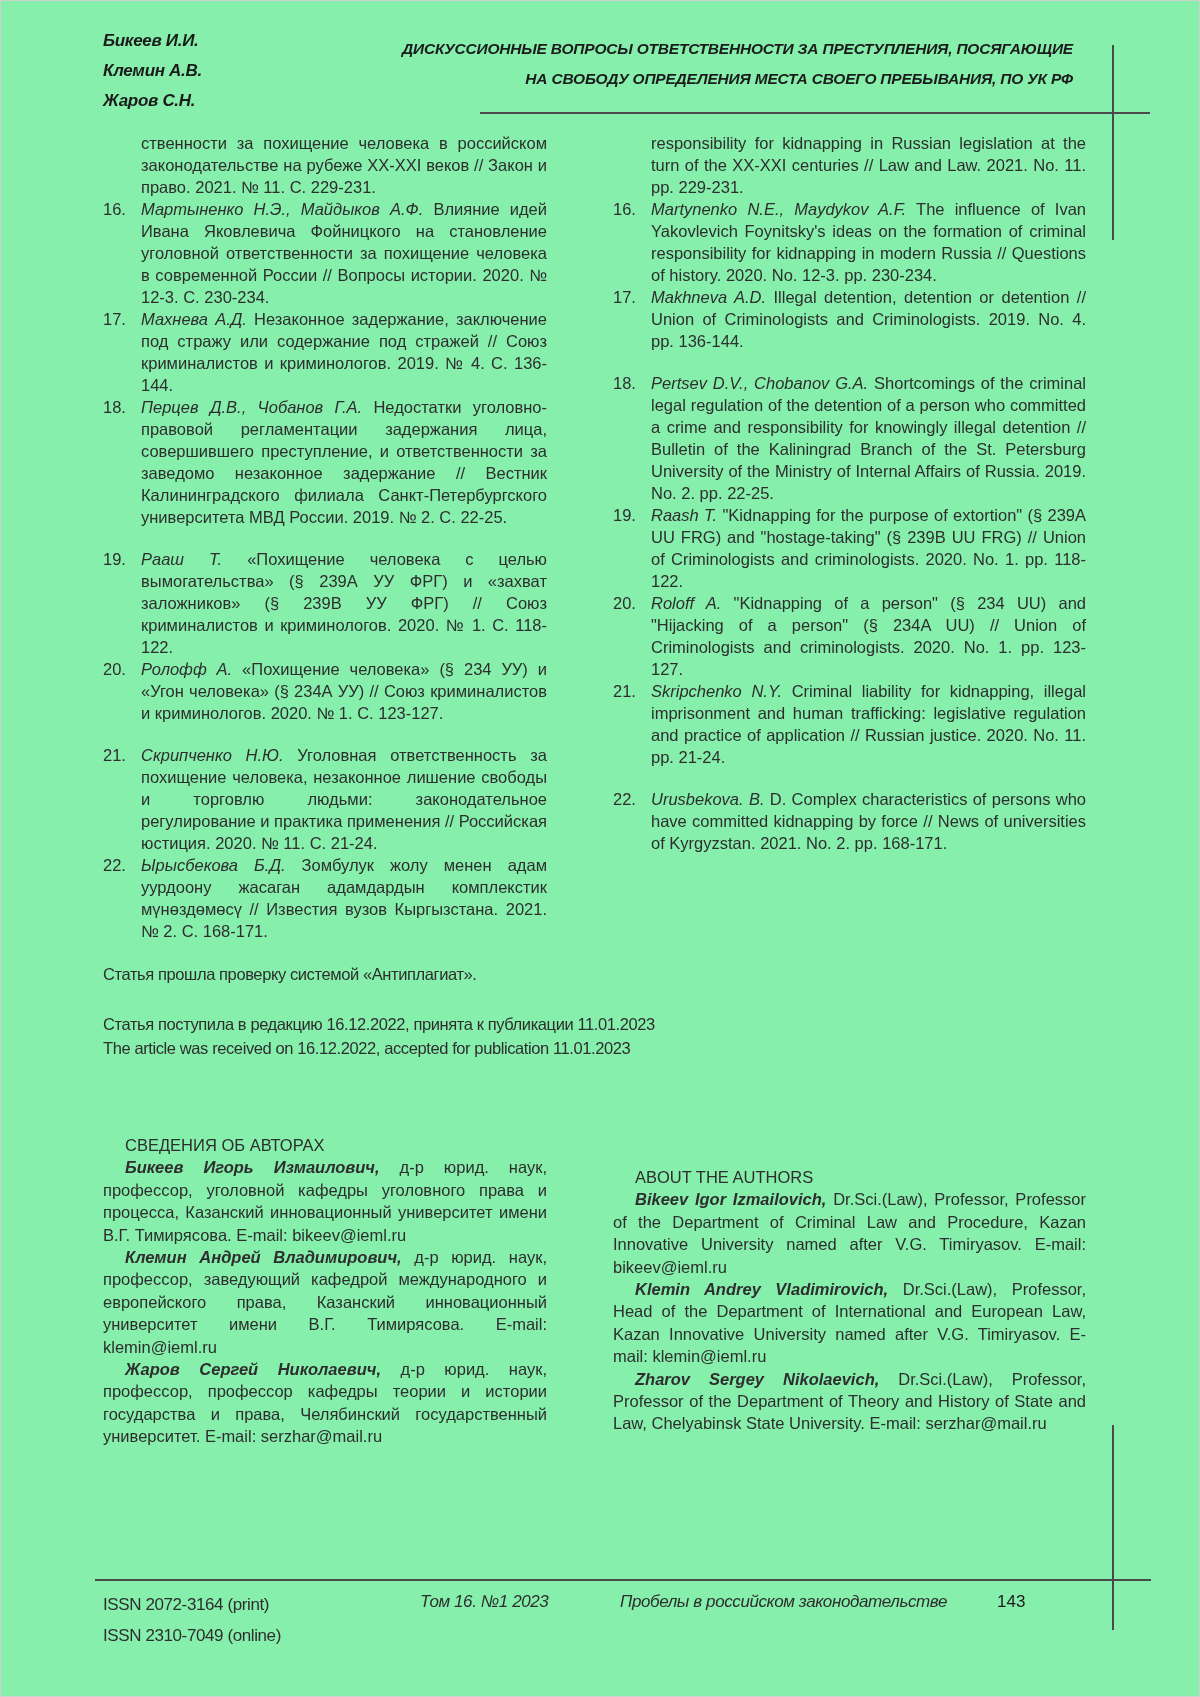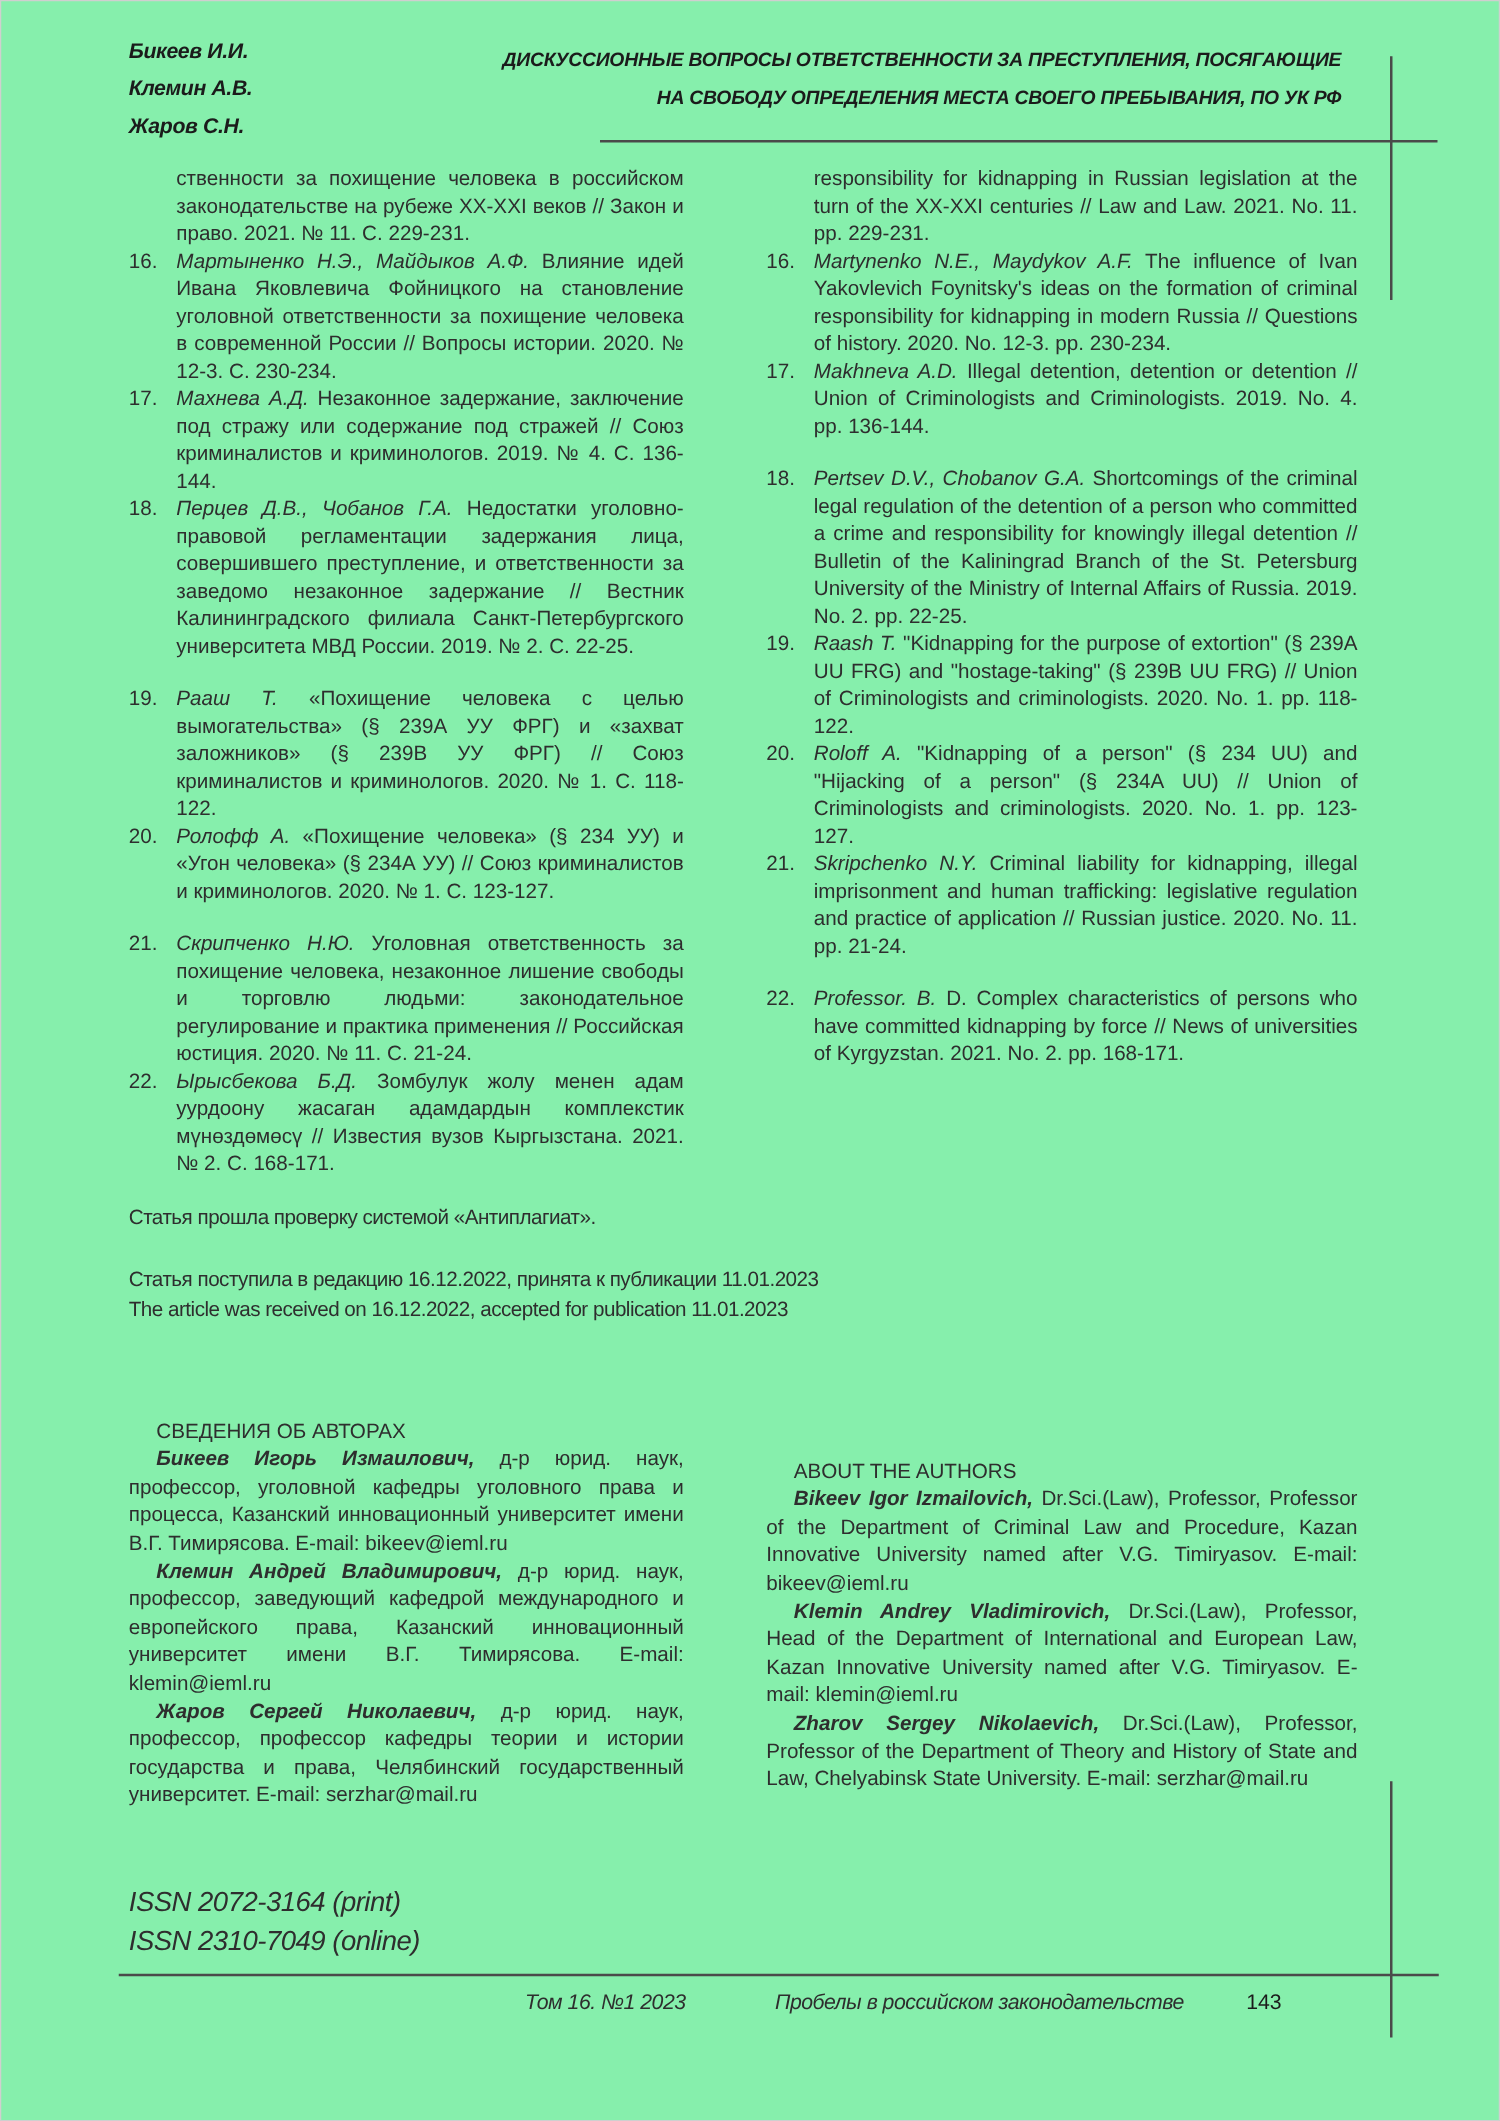--- a/index.html
+++ b/index.html
@@ -32,21 +32,21 @@
   .notes .first { margin-bottom:26px; }
   
   .about { position:absolute; top:1134px; font-size:16.5px; line-height:22.4px; text-align:justify; }
   .about.left  { left:103px; width:444px; }
   .about.right { left:613px; width:473px;margin-top:32px; }
   .about .heading { padding-left:22px; text-align:left; }
   .about .entry { margin:0; text-indent:22px; }
   .entry .name { font-weight:bold; font-style:italic; }
   
   .ftr-rule { position:absolute; left:95px; top:1579px; width:1056px; height:2px; background:#4a4a4a; }
-  .ftr-issn { position:absolute; left:103px; top:1506px; font-style:italic; font-size:22px;
+  .ftr-issn { position:absolute; left:103px; top:1589px; font-size:17px;
     line-height:31px; letter-spacing:-0.4px; }
   .ftr-volume { position:absolute; left:420px; top:1592px; font-style:italic; font-size:17px;
     letter-spacing:-0.4px; }
   .ftr-right { position:absolute; left:620px; top:1592px; width:466px; display:flex;
     justify-content:flex-start; gap:22px; align-items:baseline; }
   .ftr-journal { font-style:italic; font-size:17px; letter-spacing:-0.4px; }
   .ftr-page { font-size:17px; color:#1b1b1b;margin-left:28px; }
 </style>
 </head>
 <body>
@@ -78,21 +78,21 @@
   </div>
 
   <div class="col right">
     <div class="ref"><span>responsibility for kidnapping in Russian legislation at the turn of the XX-XXI centuries // Law and Law. 2021. No. 11. pp. 229-231.</span></div>
     <div class="ref"><span class="num">16.</span><span class="au">Martynenko N.E., Maydykov A.F.</span> <span>The influence of Ivan Yakovlevich Foynitsky's ideas on the formation of criminal responsibility for kidnapping in modern Russia // Questions of history. 2020. No. 12-3. pp. 230-234.</span></div>
     <div class="ref"><span class="num">17.</span><span class="au">Makhneva A.D.</span> <span>Illegal detention, detention or detention // Union of Criminologists and Criminologists. 2019. No. 4. pp. 136-144.</span></div>
     <div class="ref gap"><span class="num">18.</span><span class="au">Pertsev D.V., Chobanov G.A.</span> <span>Shortcomings of the criminal legal regulation of the detention of a person who committed a crime and responsibility for knowingly illegal detention // Bulletin of the Kaliningrad Branch of the St. Petersburg University of the Ministry of Internal Affairs of Russia. 2019. No. 2. pp. 22-25.</span></div>
     <div class="ref"><span class="num">19.</span><span class="au">Raash T.</span> <span>"Kidnapping for the purpose of extortion" (§ 239A UU FRG) and "hostage-taking" (§ 239B UU FRG) // Union of Criminologists and criminologists. 2020. No. 1. pp. 118-122.</span></div>
     <div class="ref"><span class="num">20.</span><span class="au">Roloff A.</span> <span>"Kidnapping of a person" (§ 234 UU) and "Hijacking of a person" (§ 234A UU) // Union of Criminologists and criminologists. 2020. No. 1. pp. 123-127.</span></div>
     <div class="ref"><span class="num">21.</span><span class="au">Skripchenko N.Y.</span> <span>Criminal liability for kidnapping, illegal imprisonment and human trafficking: legislative regulation and practice of application // Russian justice. 2020. No. 11. pp. 21-24.</span></div>
-    <div class="ref gap"><span class="num">22.</span><span class="au">Professor. B.</span> <span>D. Complex characteristics of persons who have committed kidnapping by force // News of universities of Kyrgyzstan. 2021. No. 2. pp. 168-171.</span></div>
+    <div class="ref gap"><span class="num">22.</span><span class="au">Urusbekova. B.</span> <span>D. Complex characteristics of persons who have committed kidnapping by force // News of universities of Kyrgyzstan. 2021. No. 2. pp. 168-171.</span></div>
   </div>
 
   <div class="notes">
     <div class="first">Статья прошла проверку системой «Антиплагиат».</div>
     <div>Статья поступила в редакцию 16.12.2022, принята к публикации 11.01.2023</div>
     <div>The article was received on 16.12.2022, accepted for publication 11.01.2023</div>
   </div>
 
   <div class="about left">
     <div class="heading">СВЕДЕНИЯ ОБ АВТОРАХ</div>

